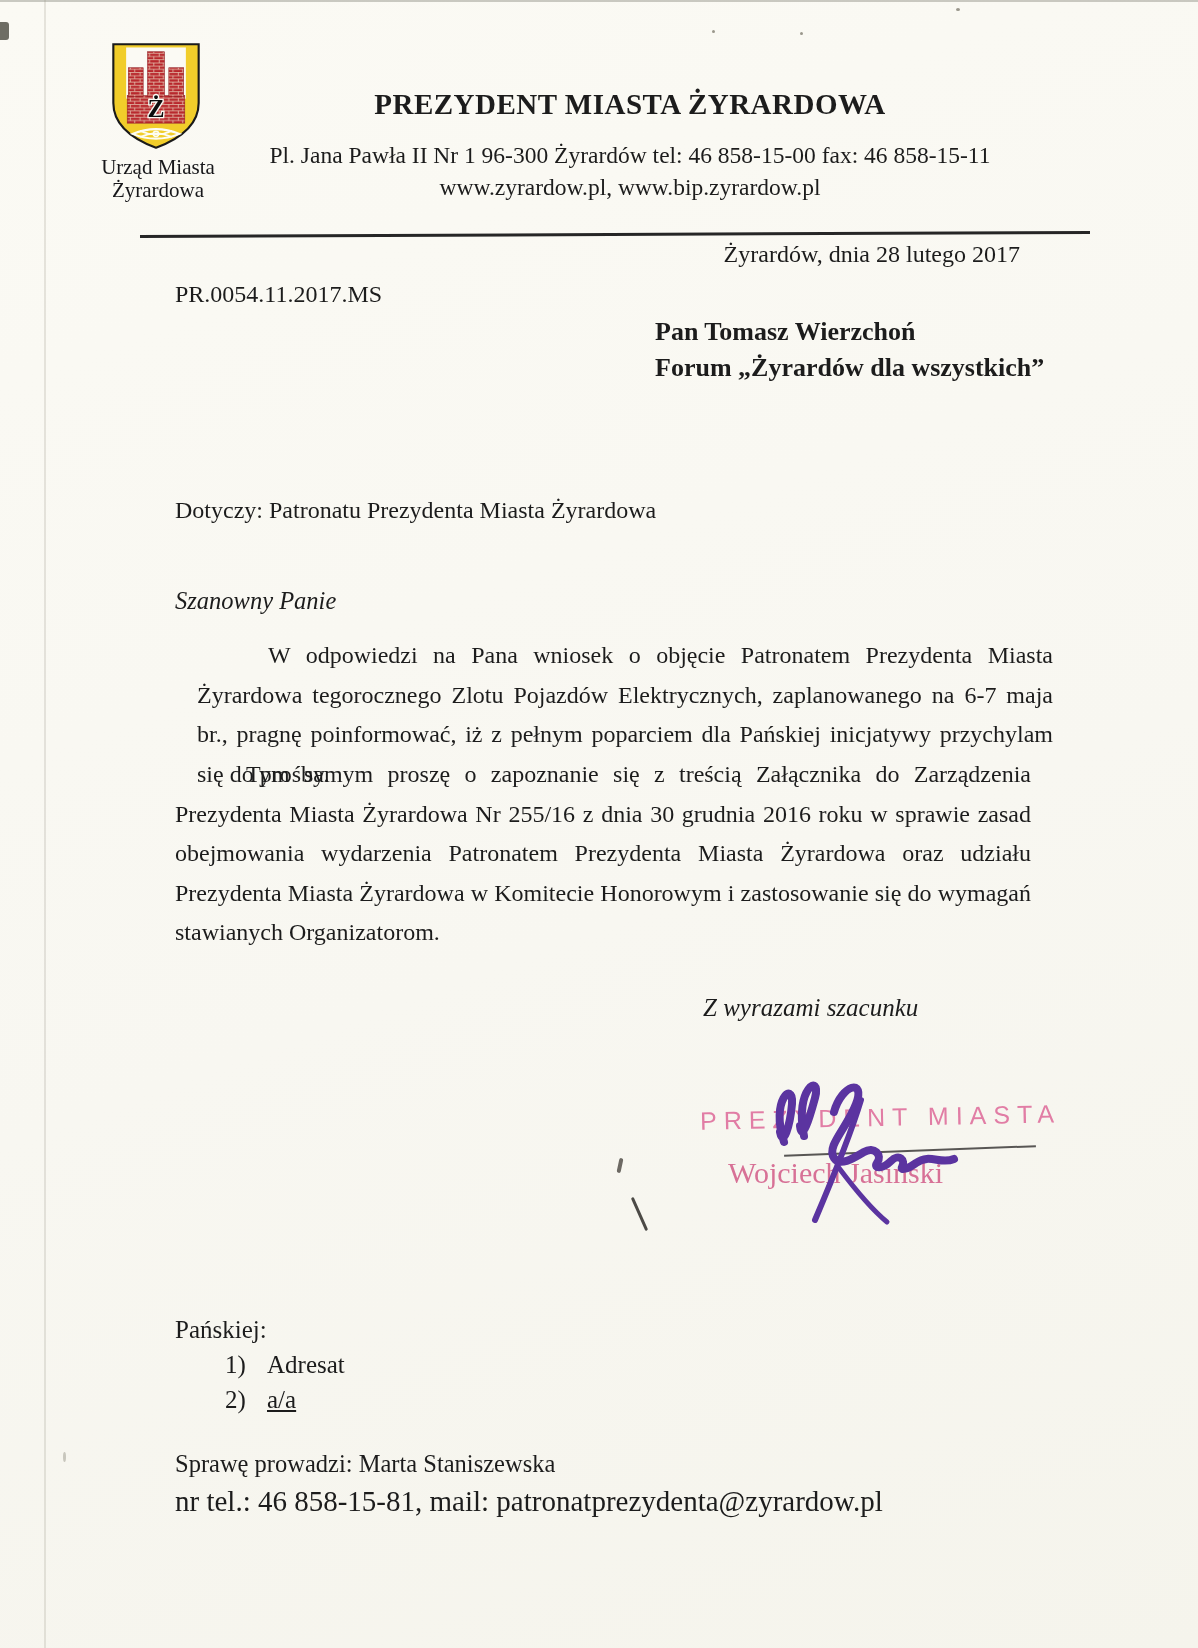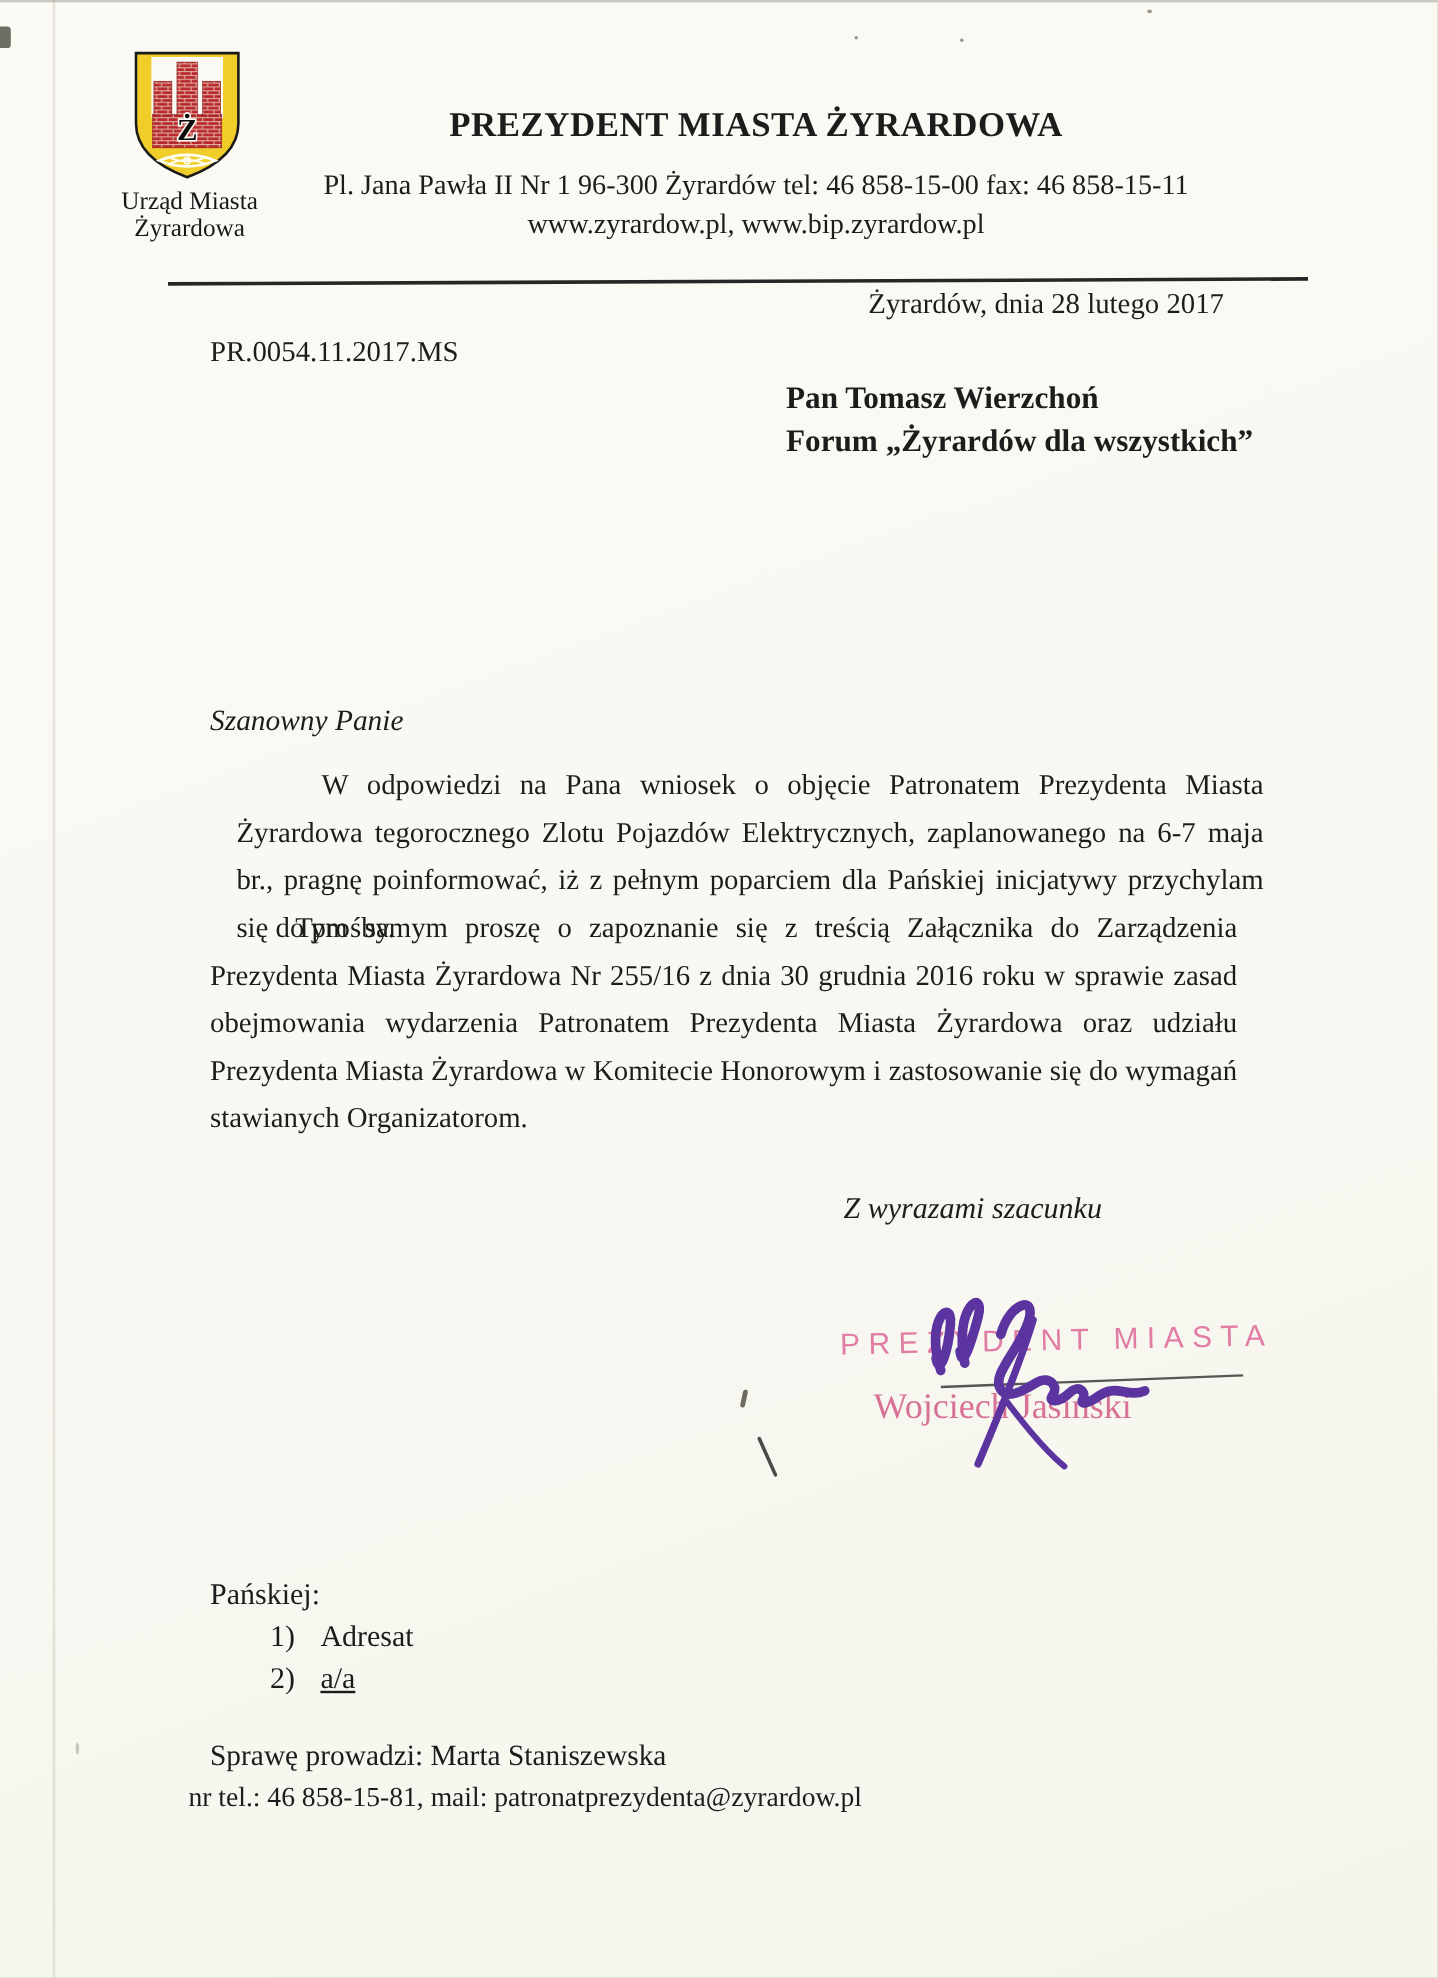--- a/index.html
+++ b/index.html
@@ -50,21 +50,21 @@
     border-radius:2px;transform:rotate(12deg);opacity:.8;}
   .pen-mark-2{position:absolute;left:638px;top:1196px;width:3px;height:36px;background:#2e2c28;
     border-radius:2px;transform:rotate(-24deg);opacity:.85;}
   
   .dist-head{position:absolute;left:175px;top:1316px;font-size:25px;}
   .dist-item{position:absolute;font-size:25px;}
   .dist-item .num{display:inline-block;width:42px;}
   .dist-1{left:225px;top:1351px;}
   .dist-2{left:225px;top:1386px;text-decoration:underline;}
   .foot-1{position:absolute;left:175px;top:1450px;font-size:24.5px;}
-  .foot-2{position:absolute;left:157px;top:1485px;font-size:23px;text-align:right;}
+  .foot-2{position:absolute;left:175px;top:1485px;font-size:29px;text-align:right;}
 </style>
 </head>
 <body>
 
 <div class="page">
 
   <div class="edge-top"></div>
   <div class="crease-left"></div>
   <div class="corner-mark"></div>
   <div class="speck" style="left:712px;top:30px;width:3px;height:3px;"></div>
@@ -104,20 +104,21 @@
   <div class="rule"></div>
 
   <div class="date-line">Żyrardów, dnia 28 lutego 2017</div>
   <div class="ref-line">PR.0054.11.2017.MS</div>
 
   <div class="recipient">
     <div>Pan Tomasz Wierzchoń</div>
     <div>Forum „Żyrardów dla wszystkich”</div>
   </div>
 
+  <div class="subject">Dotyczy: Patronatu Prezydenta Miasta Żyrardowa</div>
   <div class="salutation">Szanowny Panie</div>
   <div class="para para1">W odpowiedzi na Pana wniosek o objęcie Patronatem Prezydenta Miasta Żyrardowa tegorocznego Zlotu Pojazdów Elektrycznych, zaplanowanego na 6-7 maja br., pragnę poinformować, iż z pełnym poparciem dla Pańskiej inicjatywy przychylam się do prośby.</div>
   <div class="para para2">Tym samym proszę o zapoznanie się z treścią Załącznika do Zarządzenia Prezydenta Miasta Żyrardowa Nr 255/16 z dnia 30 grudnia 2016 roku w sprawie zasad obejmowania wydarzenia Patronatem Prezydenta Miasta Żyrardowa oraz udziału Prezydenta Miasta Żyrardowa w Komitecie Honorowym i zastosowanie się do wymagań stawianych Organizatorom.</div>
 
   <div class="closing">Z wyrazami szacunku</div>
 
   <div class="stamp-title">PREZYDENT MIASTA</div>
   <div class="sig-underline"></div>
   <div class="stamp-name">Wojciech Jasiński</div>
   <svg class="sig-svg" viewBox="0 0 320 160">

